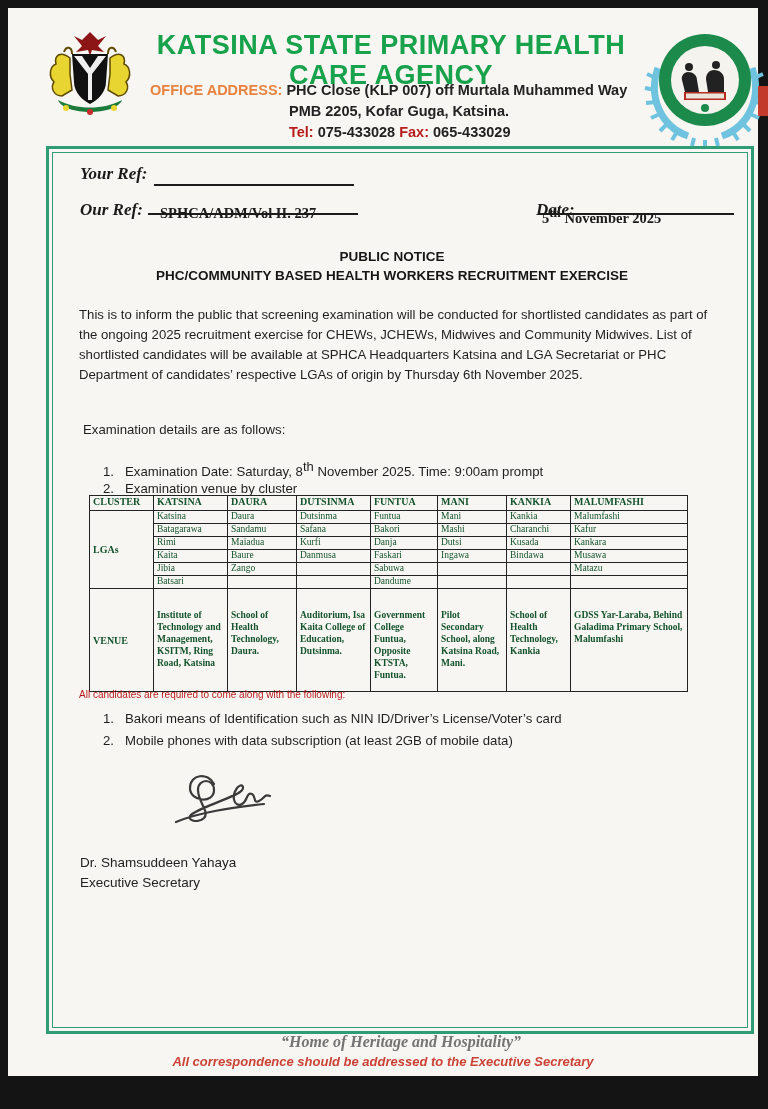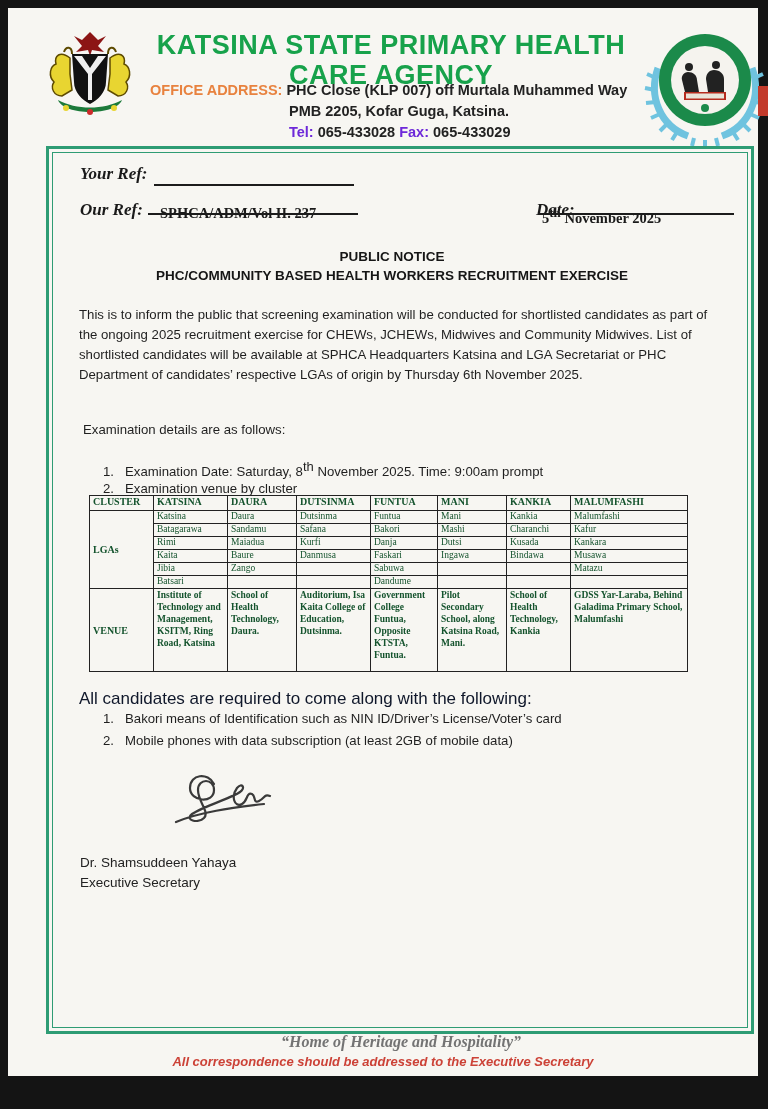--- a/index.html
+++ b/index.html
@@ -15,21 +15,21 @@
 
   
   .agency-title{
     position:absolute;left:128px;top:22px;width:510px;text-align:center;
     color:#17a24b;font-weight:bold;font-size:27px;line-height:30px;letter-spacing:.5px;
   }
   .addr-block{position:absolute;left:142px;top:72px;width:500px;font-size:14.5px;font-weight:bold;color:#222;line-height:21px;}
   .addr-label{color:#e8823f;}
   .addr-line2{margin-left:139px;}
   .telfax{margin-left:139px;}
-  .red{color:#6d28d9;}
+  .red{color:#b91c1c;}
 
   .coat{position:absolute;left:28px;top:22px;width:108px;height:100px;}
   .seal{position:absolute;left:636px;top:18px;width:122px;height:122px;}
 
   
   .frame{
     position:absolute;left:38px;top:138px;width:702px;height:882px;
     border:3px solid #2e9c74;
   }
   .frame-inner{position:absolute;left:3px;top:3px;right:3px;bottom:3px;border:1px solid #2e9c74;}
@@ -57,24 +57,24 @@
 
   
   .venue-table{
     position:absolute;left:81px;top:487px;border-collapse:collapse;table-layout:fixed;
     font-family:"Liberation Serif", serif;color:#14532d;
   }
   .venue-table th,.venue-table td{border:1px solid #222;padding:0 3px;vertical-align:top;overflow:hidden;white-space:nowrap;}
   .venue-table th{font-size:10px;text-align:left;height:14px;}
   .venue-table td{font-size:9.5px;height:12px;}
   .venue-table .rowlabel{font-size:10px;font-weight:bold;vertical-align:middle;white-space:nowrap;}
-  .venue-table .venue-cell{font-weight:bold;white-space:normal;line-height:12px;padding-top:0;height:82px;}
-
-  
-  .req-intro{position:absolute;left:71px;top:681px;font-size:17px;color:#0f172a;}
+  .venue-table .venue-cell{font-weight:bold;white-space:normal;line-height:12px;padding-top:20px;height:82px;}
+
+  
+  .req-intro{position:absolute;left:71px;top:681px;font-size:10px;color:#b91c1c;}
   .req-item{position:absolute;left:95px;font-size:13.2px;color:#1f1f1f;}
 
   
   .sig{position:absolute;left:162px;top:760px;width:110px;height:72px;}
   .sig-name{position:absolute;left:72px;top:845px;font-size:13.5px;color:#222;line-height:20px;}
 
   
   .motto{position:absolute;left:0;top:1025px;width:750px;text-align:center;
     font-family:"Liberation Serif", serif;font-weight:bold;font-style:italic;font-size:16px;color:#737373;padding-left:18px;}
   .correspondence{position:absolute;left:0;top:1046px;width:750px;text-align:center;
@@ -111,21 +111,21 @@
   </div>
 
   <div class="addr-block">
     <div>
       <span class="addr-label">OFFICE ADDRESS:</span>
       <span>PHC Close (KLP 007) off Murtala Muhammed Way</span>
     </div>
     <div class="addr-line2">PMB 2205, Kofar Guga, Katsina.</div>
     <div class="telfax">
       <span class="red">Tel:</span>
-      <span>065-433028</span>
+      <span>075-433028</span>
       <span class="red">Fax:</span>
       <span>065-433029</span>
     </div>
   </div>
 
   <div class="seal">
     <svg viewBox="0 0 122 122" width="122" height="122">
 
       <path d="M14 42 C4 70 16 100 44 110" fill="none" stroke="#6fc3df" stroke-width="7"></path>
       <path d="M108 42 C118 70 106 100 78 110" fill="none" stroke="#6fc3df" stroke-width="7"></path>

